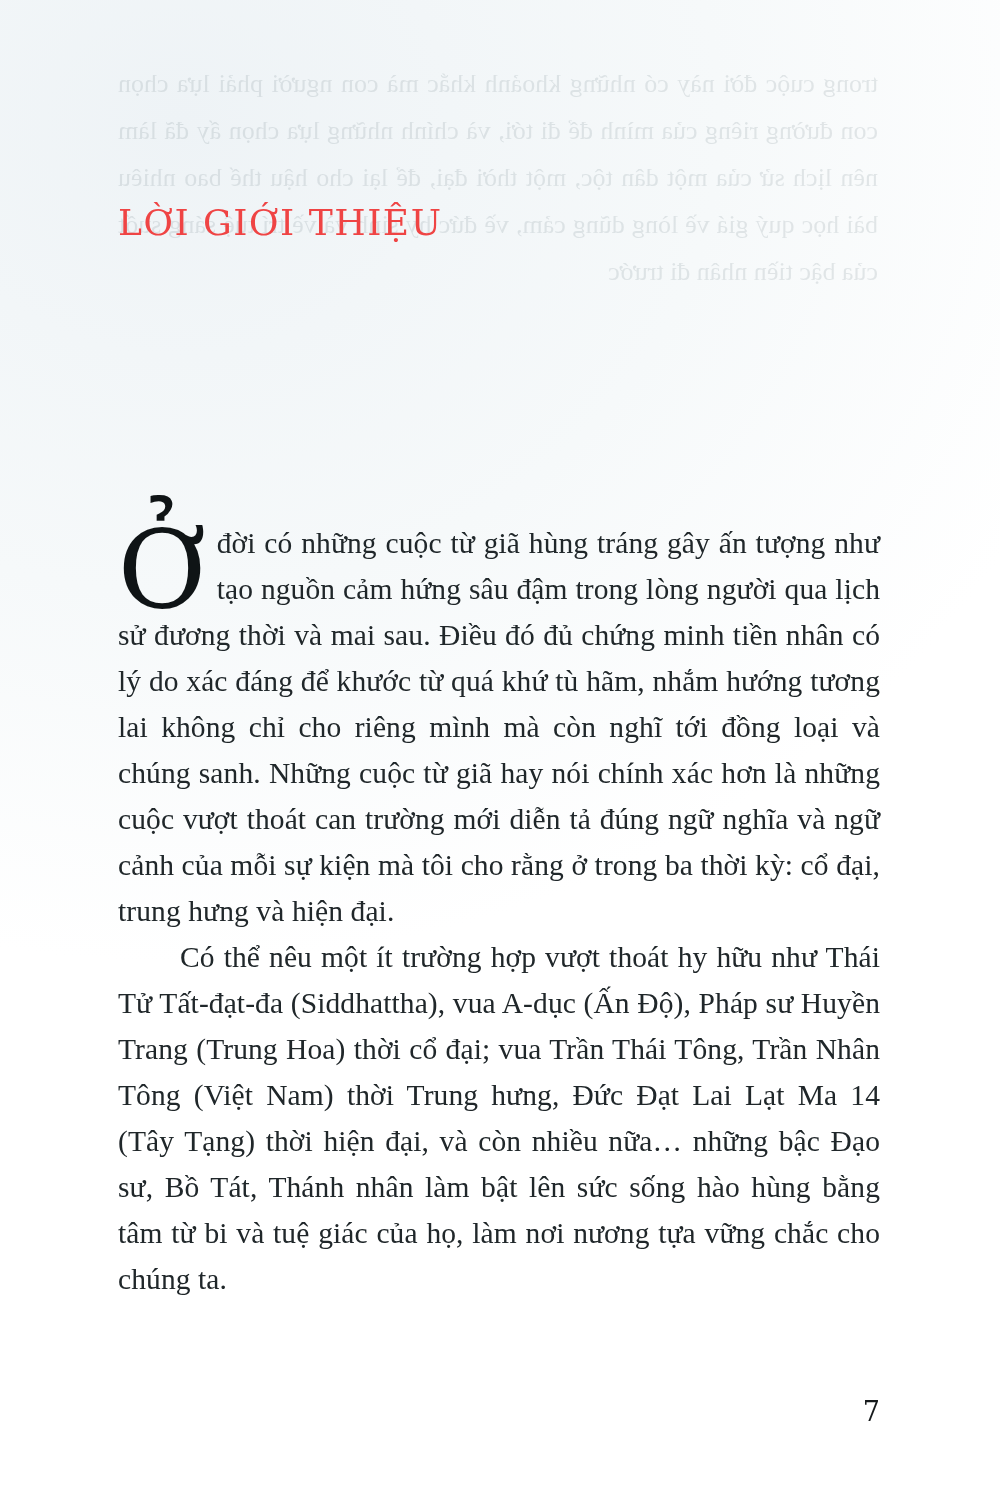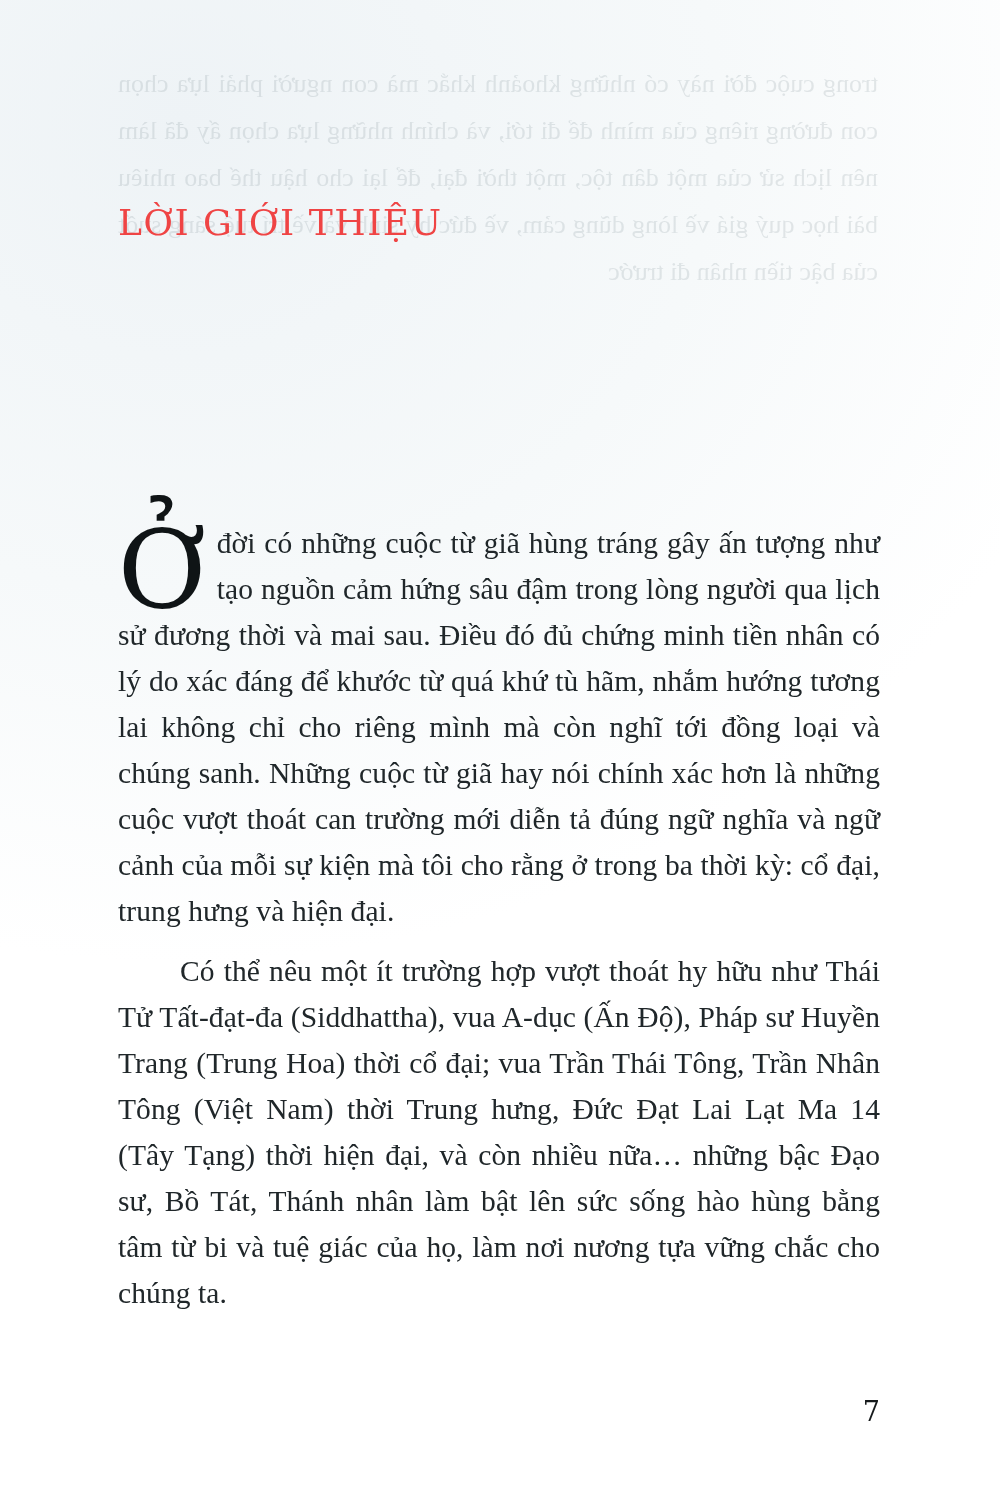--- a/index.html
+++ b/index.html
@@ -76,21 +76,21 @@
     text-align: justify;
     text-justify: inter-word;
     color: #20272a;
     letter-spacing: 0.1px;
   }
 
   p.para.first {
     text-indent: 0;
   }
   p.para.second {
-    margin-top: 14px;
+    margin-top: 0;
     text-indent: 62px;
   }
 
   
   .dropcap {
     float: left;
     font-family: "DejaVu Serif", serif;
     font-size: 108px;
     line-height: 84px;
     padding: 6px 10px 0 0;

